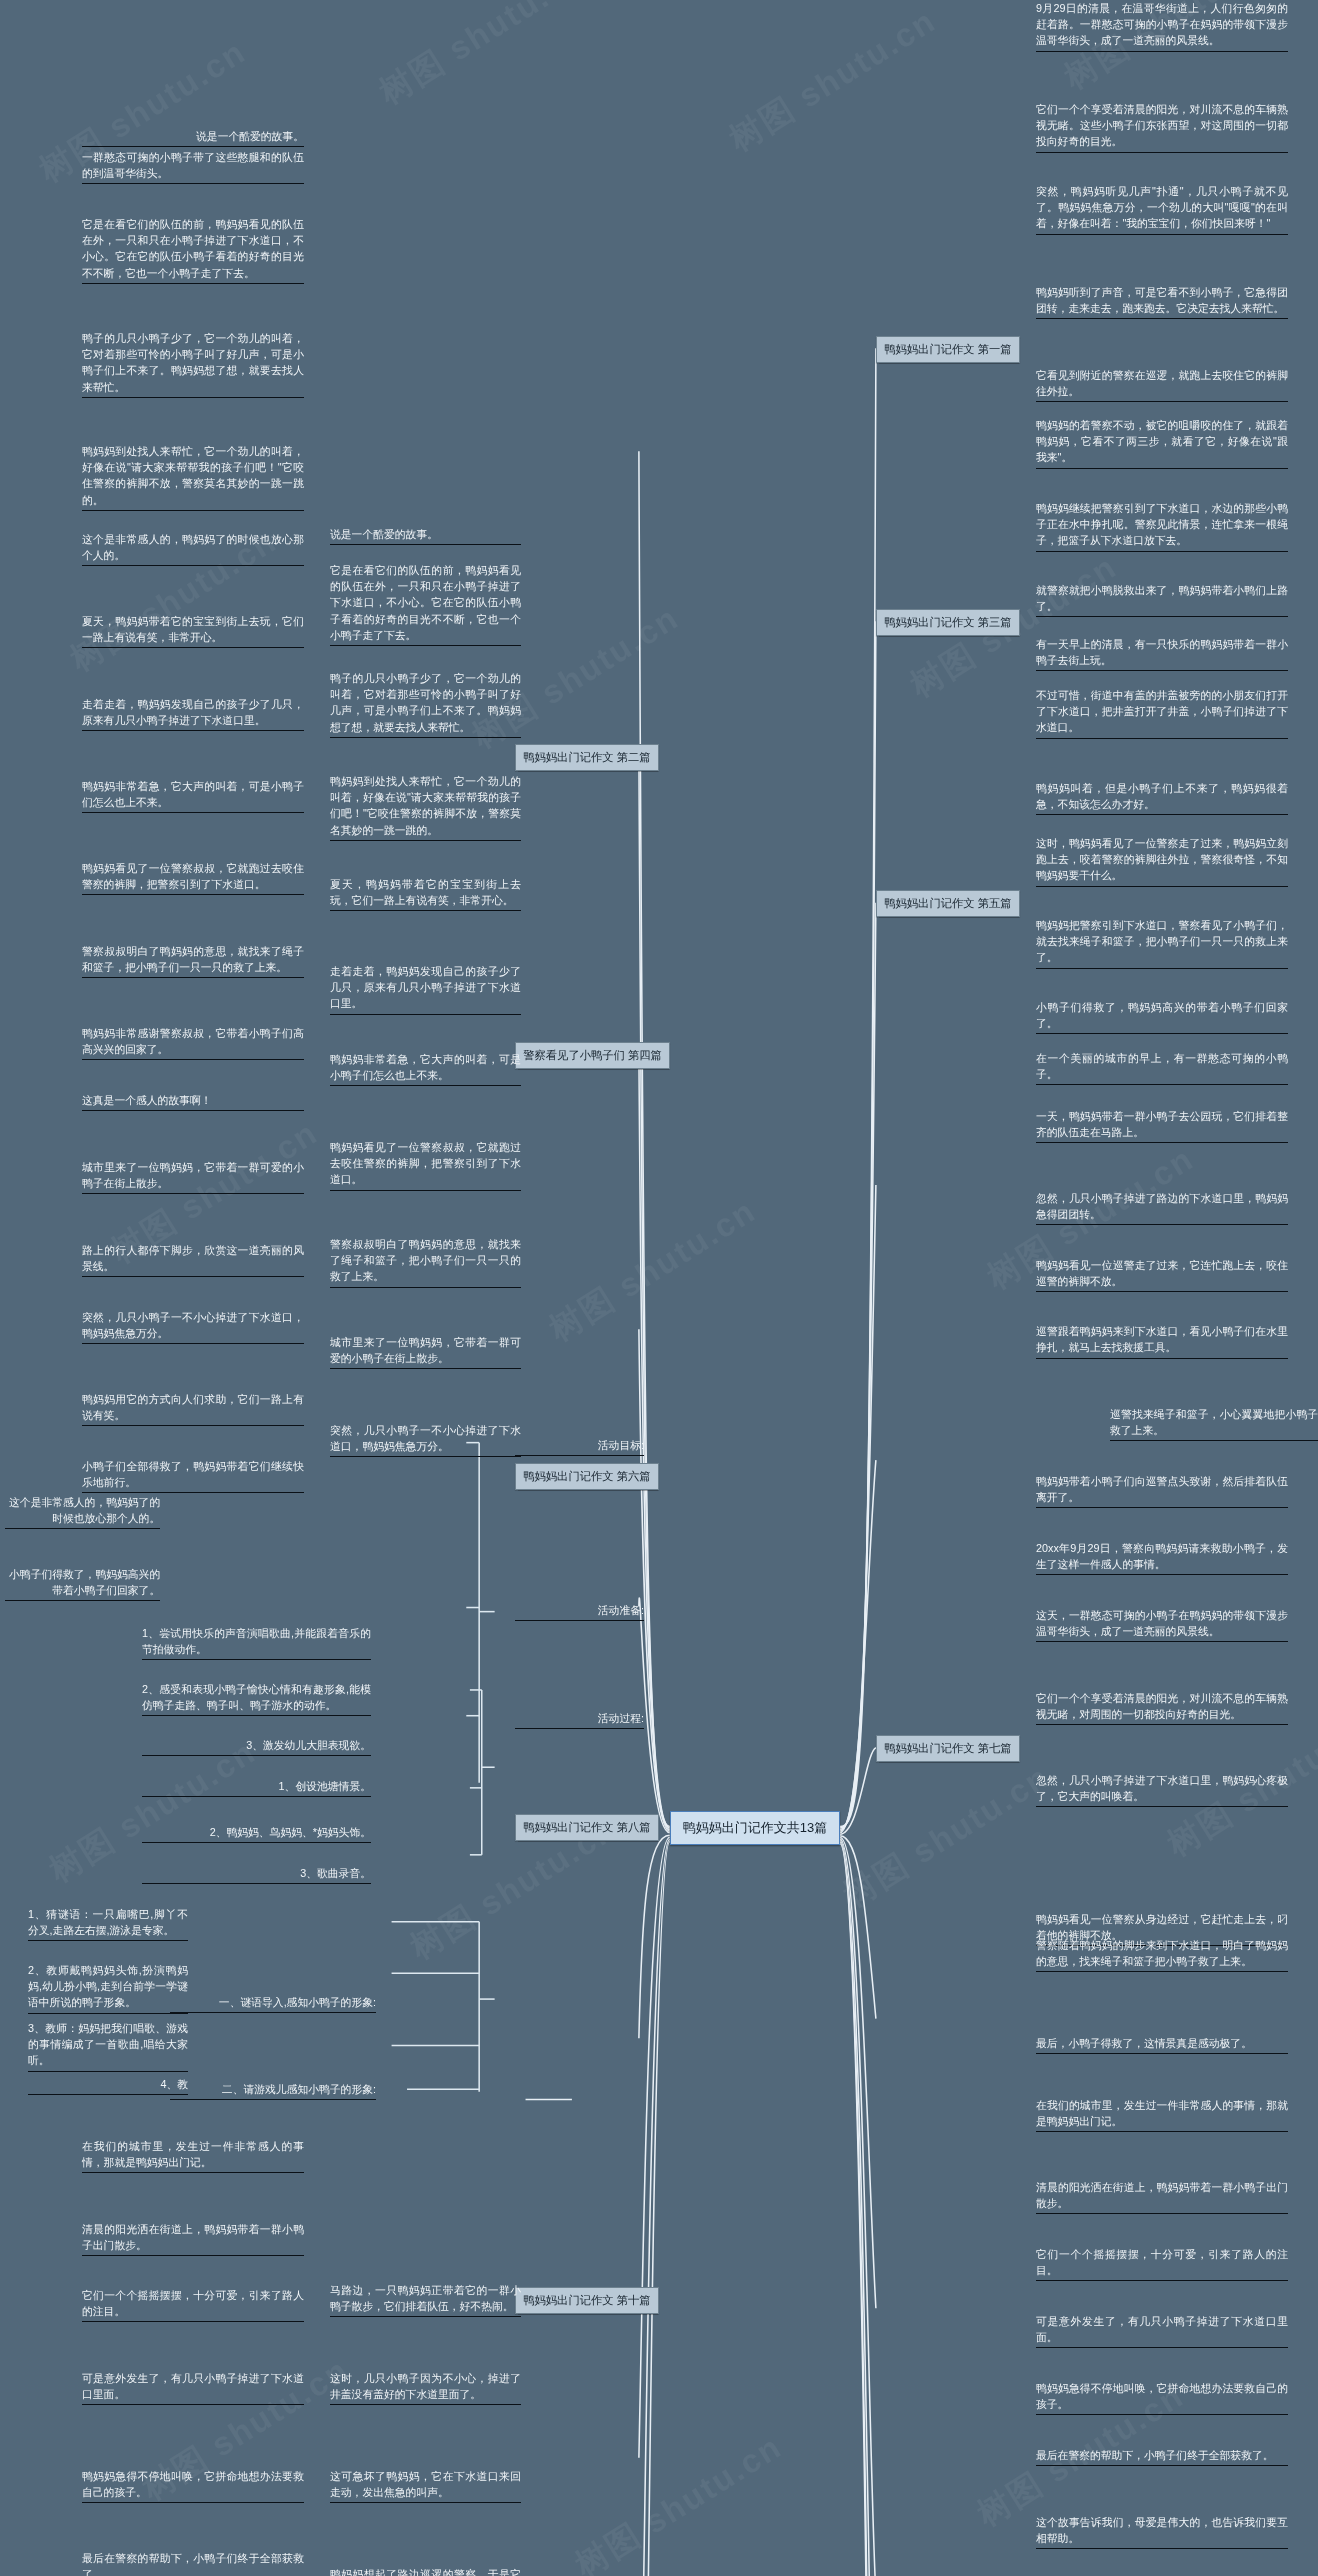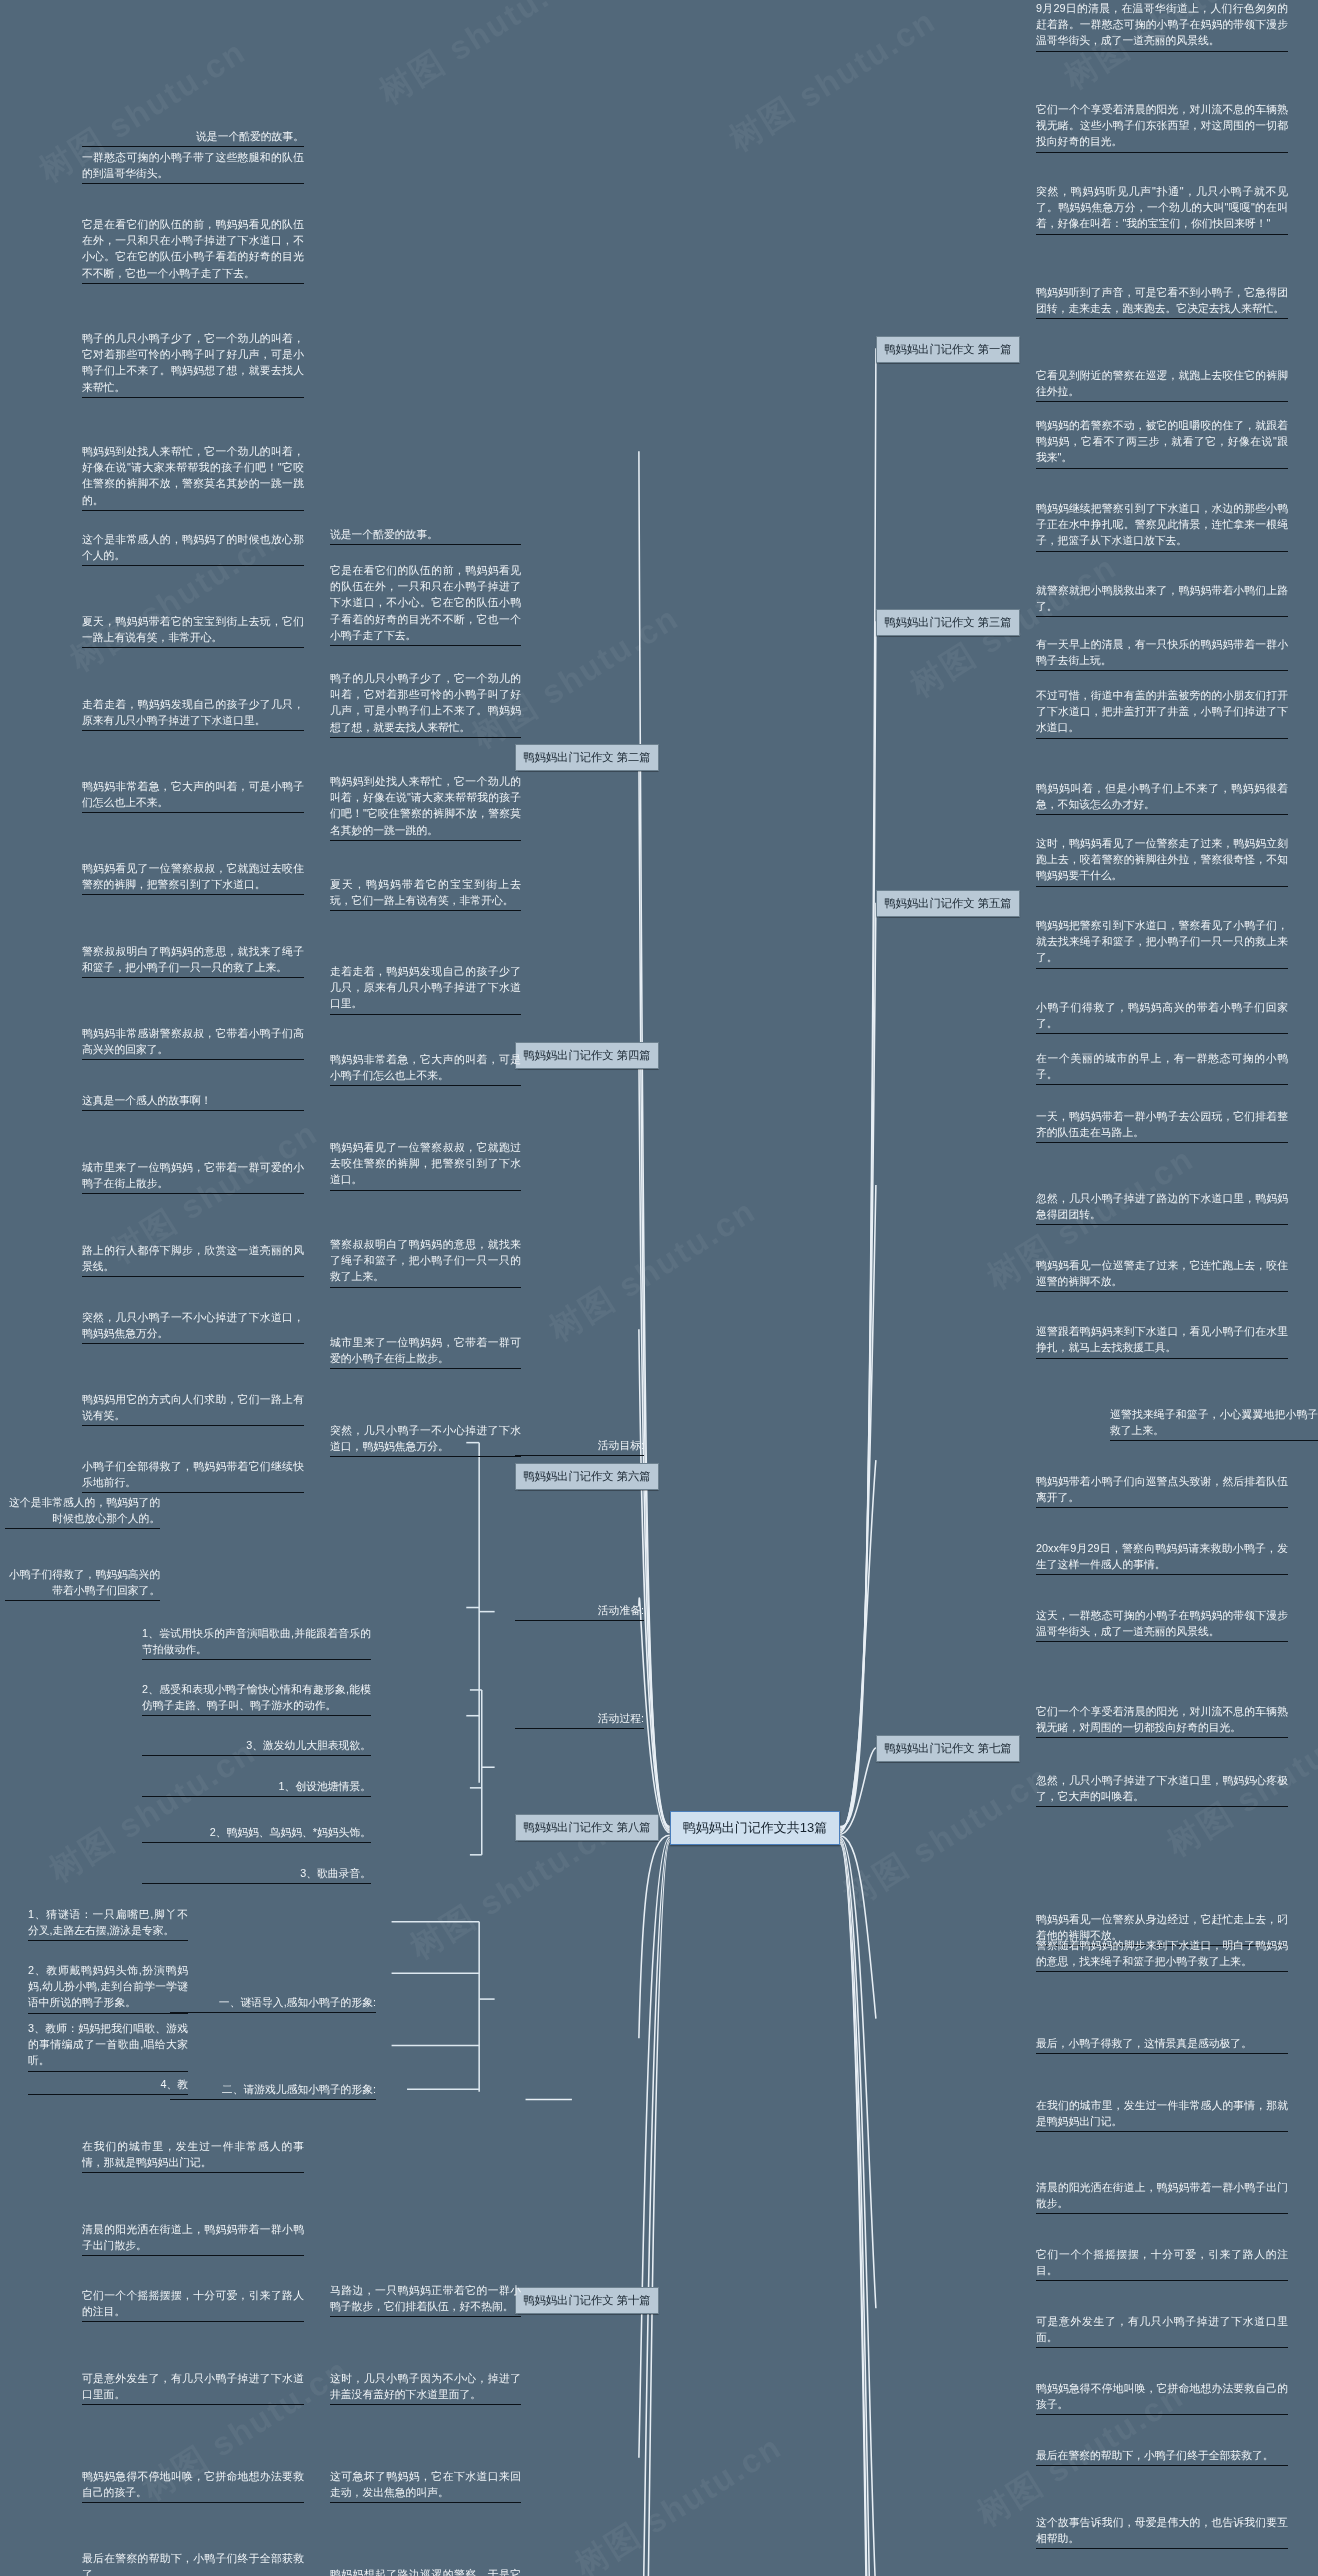--- a/index.html
+++ b/index.html
@@ -137,21 +137,21 @@
   </svg>
 
   <div class="node rootnode" style="left:670px;top:1811px;width:170px;text-align:center;">鸭妈妈出门记作文共13篇</div>
 
   <div class="node branchnode" style="left:876px;top:336px;">鸭妈妈出门记作文 第一篇</div>
   <div class="node branchnode" style="left:876px;top:609px;">鸭妈妈出门记作文 第三篇</div>
   <div class="node branchnode" style="left:876px;top:890px;">鸭妈妈出门记作文 第五篇</div>
   <div class="node branchnode" style="left:876px;top:1735px;">鸭妈妈出门记作文 第七篇</div>
 
   <div class="node branchnode" style="left:515px;top:744px;">鸭妈妈出门记作文 第二篇</div>
-  <div class="node branchnode" style="left:515px;top:1042px;">鸭妈妈出门记作文 第四篇</div>
+  <div class="node branchnode" style="left:515px;top:1042px;">警察看见了小鸭子们 第四篇</div>
   <div class="node branchnode" style="left:515px;top:1463px;">鸭妈妈出门记作文 第六篇</div>
   <div class="node branchnode" style="left:515px;top:1814px;">鸭妈妈出门记作文 第八篇</div>
   <div class="node branchnode" style="left:515px;top:2287px;">鸭妈妈出门记作文 第十篇</div>
 
   <div class="node leaf" style="left:1036px;top:0px;width:252px;">9月29日的清晨，在温哥华街道上，人们行色匆匆的赶着路。一群憨态可掬的小鸭子在妈妈的带领下漫步温哥华街头，成了一道亮丽的风景线。</div>
   <div class="node leaf" style="left:1036px;top:101px;width:252px;">它们一个个享受着清晨的阳光，对川流不息的车辆熟视无睹。这些小鸭子们东张西望，对这周围的一切都投向好奇的目光。</div>
   <div class="node leaf" style="left:1036px;top:183px;width:252px;">突然，鸭妈妈听见几声"扑通"，几只小鸭子就不见了。鸭妈妈焦急万分，一个劲儿的大叫"嘎嘎"的在叫着，好像在叫着："我的宝宝们，你们快回来呀！"</div>
   <div class="node leaf" style="left:1036px;top:284px;width:252px;">鸭妈妈听到了声音，可是它看不到小鸭子，它急得团团转，走来走去，跑来跑去。它决定去找人来帮忙。</div>
   <div class="node leaf" style="left:1036px;top:367px;width:252px;">它看见到附近的警察在巡逻，就跑上去咬住它的裤脚往外拉。</div>
   <div class="node leaf" style="left:1036px;top:417px;width:252px;">鸭妈妈的着警察不动，被它的咀嚼咬的住了，就跟着鸭妈妈，它看不了两三步，就看了它，好像在说"跟我来"。</div>
@@ -168,21 +168,21 @@
 
   <div class="node leaf" style="left:1036px;top:1108px;width:252px;">一天，鸭妈妈带着一群小鸭子去公园玩，它们排着整齐的队伍走在马路上。</div>
   <div class="node leaf" style="left:1036px;top:1190px;width:252px;">忽然，几只小鸭子掉进了路边的下水道口里，鸭妈妈急得团团转。</div>
   <div class="node leaf" style="left:1036px;top:1257px;width:252px;">鸭妈妈看见一位巡警走了过来，它连忙跑上去，咬住巡警的裤脚不放。</div>
   <div class="node leaf" style="left:1036px;top:1324px;width:252px;font-family:Liberation Mono, monospace;">巡警跟着鸭妈妈来到下水道口，看见小鸭子们在水里挣扎，就马上去找救援工具。</div>
   <div class="node leaf" style="left:1074px;top:1406px;width:252px;margin-left:36px;">巡警找来绳子和篮子，小心翼翼地把小鸭子们一只只救了上来。</div>
   <div class="node leaf" style="left:1036px;top:1473px;width:252px;">鸭妈妈带着小鸭子们向巡警点头致谢，然后排着队伍离开了。</div>
 
   <div class="node leaf" style="left:1036px;top:1540px;width:252px;">20xx年9月29日，警察向鸭妈妈请来救助小鸭子，发生了这样一件感人的事情。</div>
   <div class="node leaf" style="left:1036px;top:1607px;width:252px;">这天，一群憨态可掬的小鸭子在鸭妈妈的带领下漫步温哥华街头，成了一道亮丽的风景线。</div>
-  <div class="node leaf" style="left:1036px;top:1690px;width:252px;margin-top:13px;">它们一个个享受着清晨的阳光，对川流不息的车辆熟视无睹，对周围的一切都投向好奇的目光。</div>
+  <div class="node leaf" style="left:1036px;top:1690px;width:252px;">它们一个个享受着清晨的阳光，对川流不息的车辆熟视无睹，对周围的一切都投向好奇的目光。</div>
   <div class="node leaf" style="left:1036px;top:1772px;width:252px;">忽然，几只小鸭子掉进了下水道口里，鸭妈妈心疼极了，它大声的叫唤着。</div>
   <div class="node leaf" style="left:1036px;top:1911px;width:252px;">鸭妈妈看见一位警察从身边经过，它赶忙走上去，叼着他的裤脚不放。</div>
   <div class="node leaf" style="left:1036px;top:1937px;width:252px;">警察随着鸭妈妈的脚步来到下水道口，明白了鸭妈妈的意思，找来绳子和篮子把小鸭子救了上来。</div>
   <div class="node leaf" style="left:1036px;top:2035px;width:252px;">最后，小鸭子得救了，这情景真是感动极了。</div>
 
   <div class="node leaf" style="left:1036px;top:2097px;width:252px;">在我们的城市里，发生过一件非常感人的事情，那就是鸭妈妈出门记。</div>
   <div class="node leaf" style="left:1036px;top:2179px;width:252px;">清晨的阳光洒在街道上，鸭妈妈带着一群小鸭子出门散步。</div>
   <div class="node leaf" style="left:1036px;top:2246px;width:252px;">它们一个个摇摇摆摆，十分可爱，引来了路人的注目。</div>
   <div class="node leaf" style="left:1036px;top:2313px;width:252px;">可是意外发生了，有几只小鸭子掉进了下水道口里面。</div>
   <div class="node leaf" style="left:1036px;top:2380px;width:252px;">鸭妈妈急得不停地叫唤，它拼命地想办法要救自己的孩子。</div>

